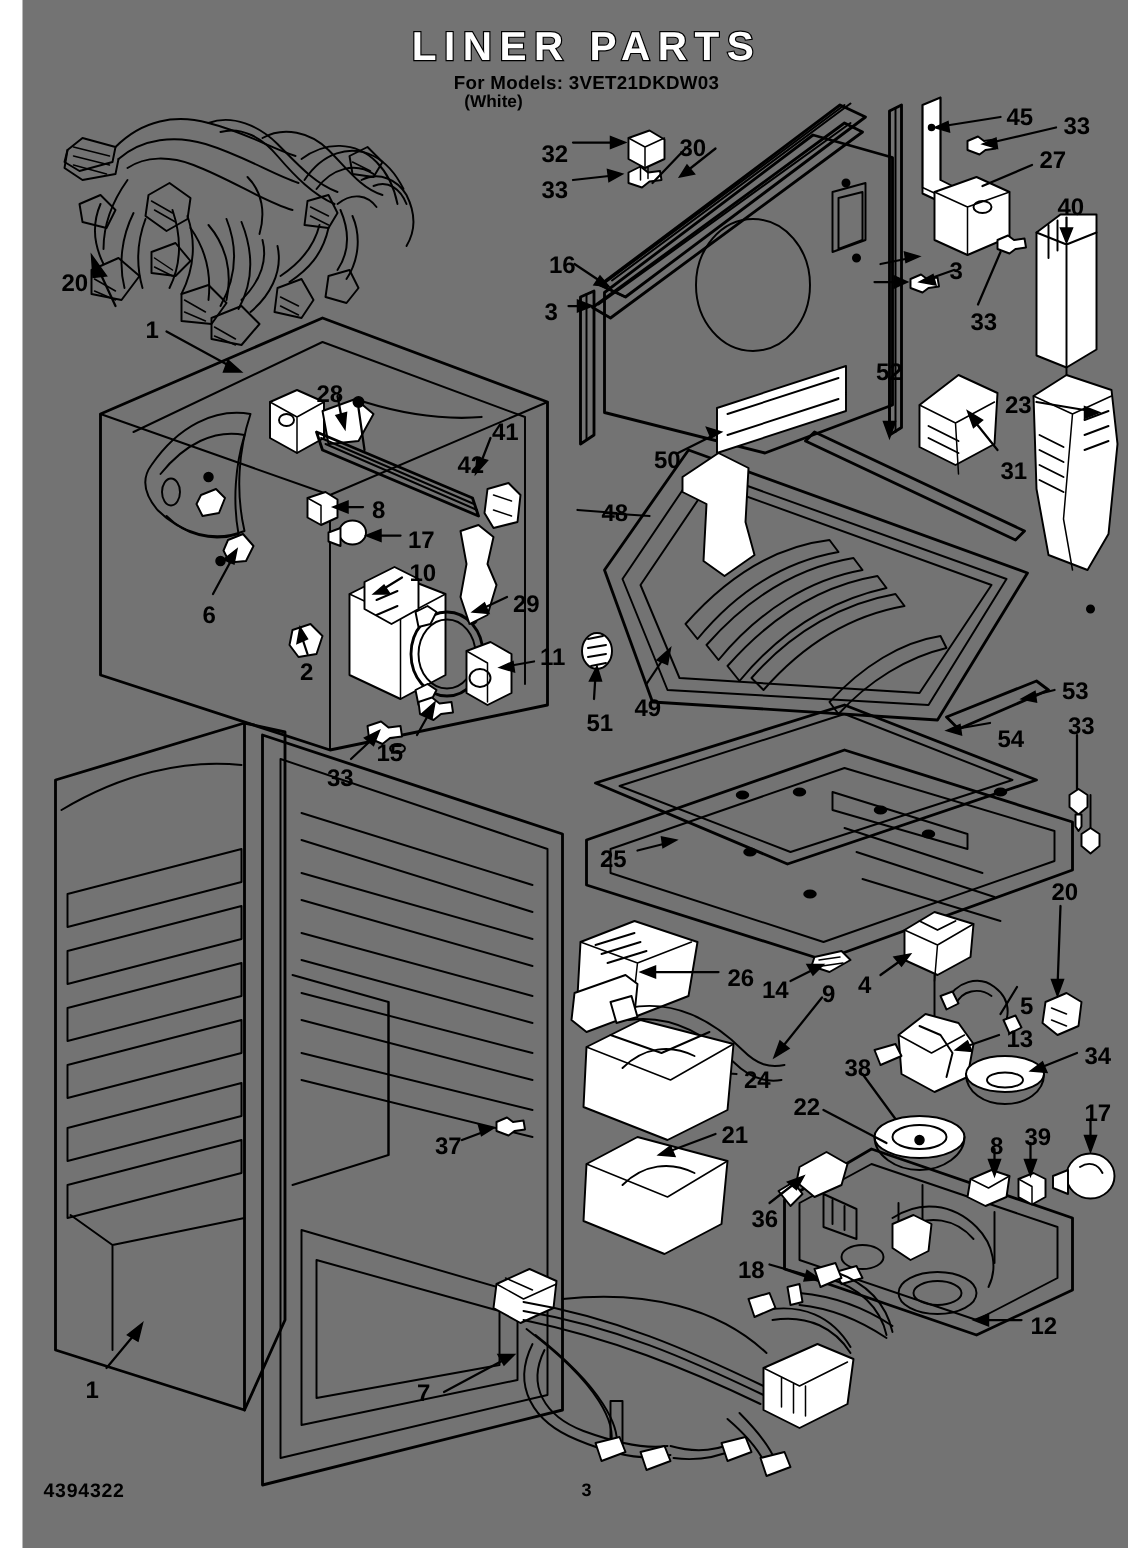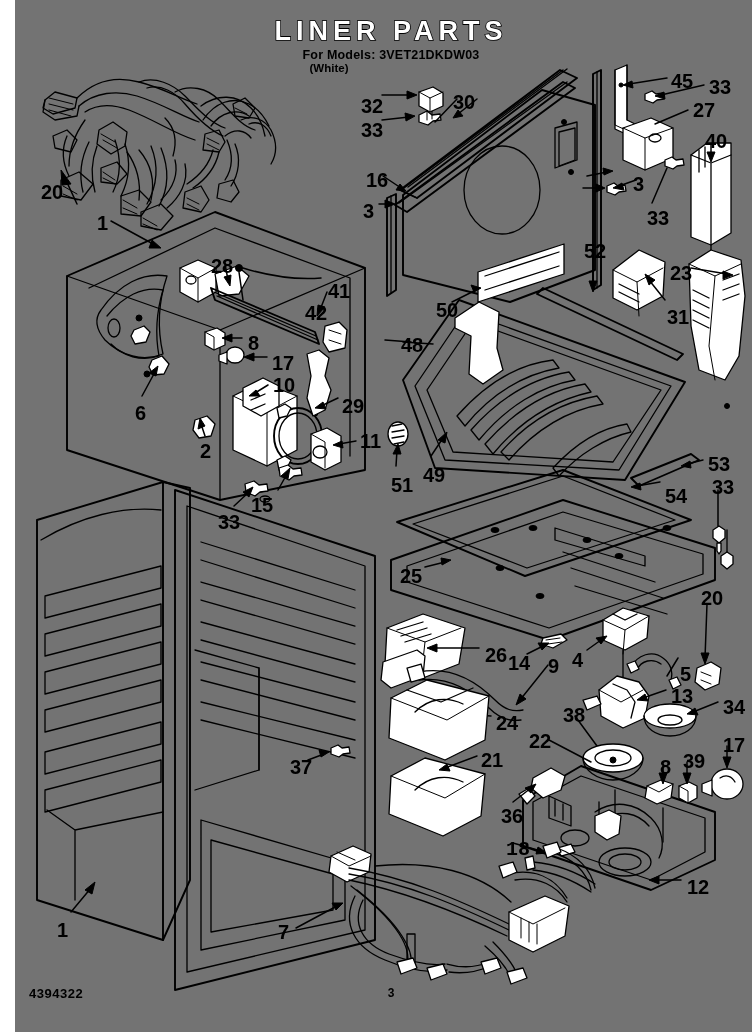--- a/index.html
+++ b/index.html
@@ -26,21 +26,21 @@
     font-size:11.5px;font-weight:bold;
   }
 
   
   .footer-left{position:absolute;left:14px;top:986px;font-size:13px;font-weight:bold;letter-spacing:.5px;}
   .footer-center{position:absolute;left:0;top:986px;width:752px;text-align:center;font-size:12px;font-weight:bold;}
 
   
   .cal{
     position:absolute;font-family:"Liberation Sans",sans-serif;
-    font-size:20px;font-weight:bold;line-height:1;
+    font-size:16px;font-weight:bold;line-height:1;
     letter-spacing:0px;white-space:nowrap;
   }
 
   
   #art{position:absolute;left:0;top:0;width:752px;height:1032px;}
   #art line,#art path,#art polyline,#art polygon,#art ellipse,#art circle,#art rect{
     vector-effect:non-scaling-stroke;
   }
   .ln{fill:none;stroke:#000;stroke-width:1.3;stroke-linecap:round;stroke-linejoin:round;}
   .ln2{fill:none;stroke:#000;stroke-width:1.9;stroke-linecap:round;stroke-linejoin:round;}
@@ -585,21 +585,21 @@
   <div class="cal" style="left:656px;top:686px;">13</div>
   <div class="cal" style="left:708px;top:697px;">34</div>
   <div class="cal" style="left:481px;top:713px;">24</div>
   <div class="cal" style="left:548px;top:705px;">38</div>
   <div class="cal" style="left:514px;top:731px;">22</div>
   <div class="cal" style="left:466px;top:750px;">21</div>
   <div class="cal" style="left:645px;top:757px;">8</div>
   <div class="cal" style="left:668px;top:751px;">39</div>
   <div class="cal" style="left:708px;top:735px;">17</div>
   <div class="cal" style="left:486px;top:806px;">36</div>
-  <div class="cal" style="left:491px;top:840px;font-family:Liberation Mono, monospace;">18</div>
+  <div class="cal" style="left:477px;top:840px;">18</div>
   <div class="cal" style="left:672px;top:877px;">12</div>
   <div class="cal" style="left:275px;top:757px;">37</div>
   <div class="cal" style="left:42px;top:920px;">1</div>
   <div class="cal" style="left:263px;top:922px;">7</div>
 
   <div class="footer-left">4394322</div>
   <div class="footer-center">3</div>
 
 </div>
 

